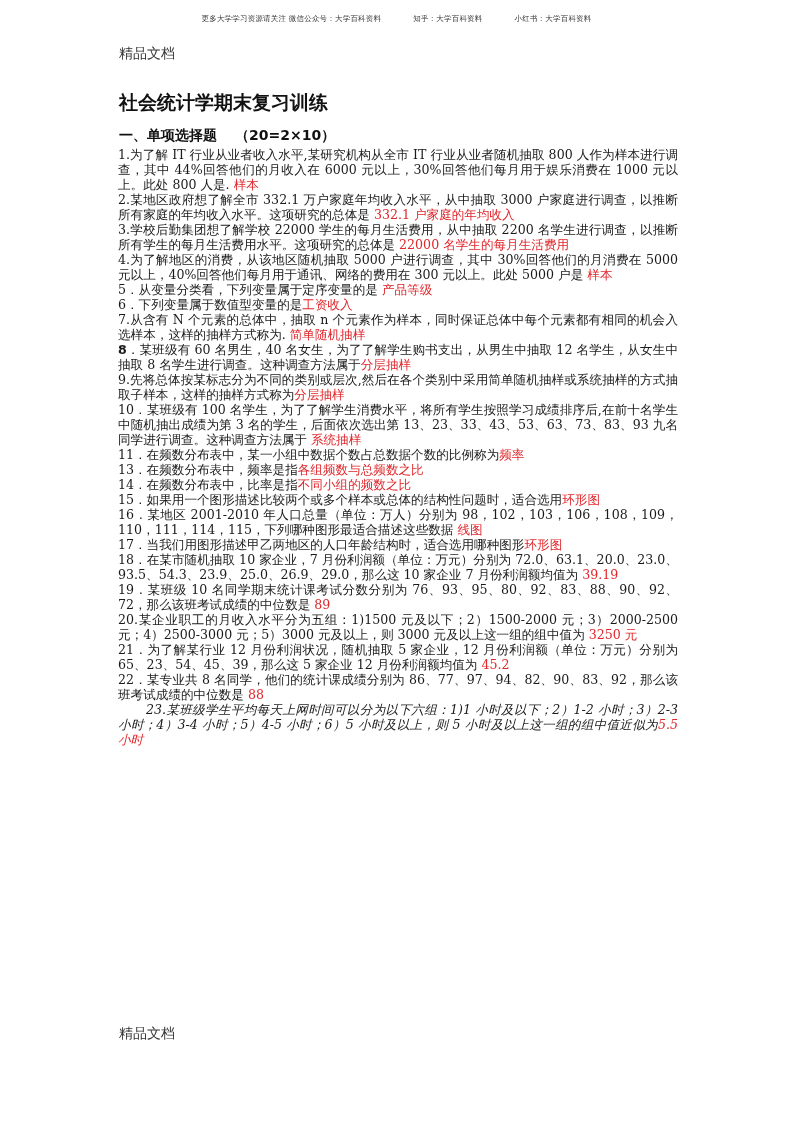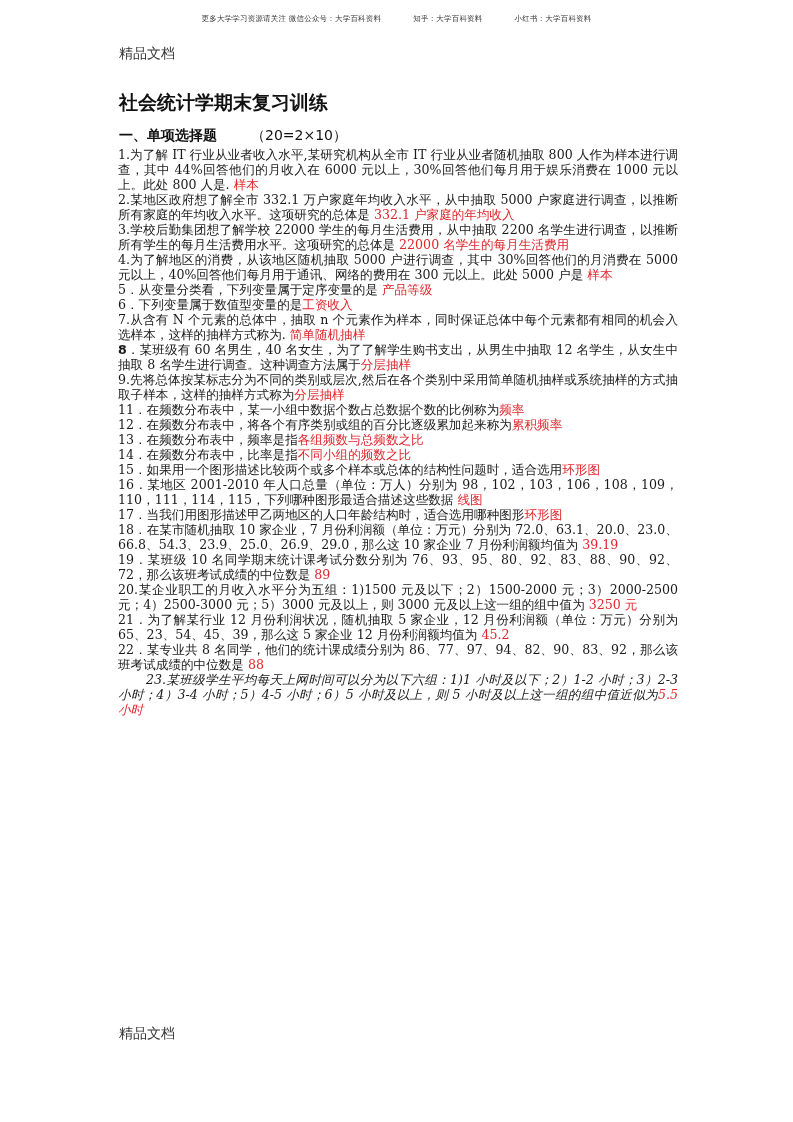--- a/index.html
+++ b/index.html
@@ -7,57 +7,57 @@
          font-family: "DejaVu Serif", "Liberation Serif", serif; color: #1a1a1a; }
   .topbar { position: absolute; top: 14px; left: 0; width: 793px; text-align: center;
             font-size: 7.5px; color: #333; letter-spacing: 0.2px; white-space: pre; }
   .topbar span { margin: 0 16px; }
   .header-label { position: absolute; top: 45px; left: 119px; font-size: 14px; color: #333; }
   .footer-label { position: absolute; top: 1025px; left: 119px; font-size: 14px; color: #333; }
   .title { position: absolute; top: 90px; left: 119px; font-size: 19px; font-weight: bold;
            font-family: Liberation Mono, monospace; color: #111; }
   .section { position: absolute; top: 127px; left: 119px; font-size: 14px; font-weight: bold;
              font-family: "DejaVu Sans", "Liberation Sans", sans-serif; color: #111; }
-  .section .score { margin-left: 34px; font-weight: normal; }
+  .section .score { margin-left: 18px; font-weight: bold; }
   .body { position: absolute; top: 147px; left: 118px; width: 560px; font-size: 12.6px;
           line-height: 15px; text-align: justify; }
   .q { margin: 0; }
   .q.indent { text-indent: 28px; font-style: italic; }
   .ans { color: #e0262b; }
   .qnum-bold { font-weight: bold; font-family: "DejaVu Sans", "Liberation Sans", sans-serif; }
 </style>
 </head>
 <body>
 
 <div class="topbar"><span>更多大学学习资源请关注 微信公众号：大学百科资料</span><span>知乎：大学百科资料</span><span>小红书：大学百科资料</span></div>
 
 <div class="header-label">精品文档</div>
 
 <div class="title">社会统计学期末复习训练</div>
 
 <div class="section"><span>一、单项选择题</span><span class="score">（20=2×10）</span></div>
 
 <div class="body">
   <p class="q"><span>1.为了解 IT 行业从业者收入水平,某研究机构从全市 IT 行业从业者随机抽取 800 人作为样本进行调查，其中 44%回答他们的月收入在 6000 元以上，30%回答他们每月用于娱乐消费在 1000 元以上。此处 800 人是. </span><span class="ans">样本</span></p>
-  <p class="q"><span>2.某地区政府想了解全市 332.1 万户家庭年均收入水平，从中抽取 5000 户家庭进行调查，以推断所有家庭的年均收入水平。这项研究的总体是 </span><span class="ans">332.1 户家庭的年均收入</span></p>
+  <p class="q"><span>2.某地区政府想了解全市 332.1 万户家庭年均收入水平，从中抽取 3000 户家庭进行调查，以推断所有家庭的年均收入水平。这项研究的总体是 </span><span class="ans">332.1 户家庭的年均收入</span></p>
   <p class="q"><span>3.学校后勤集团想了解学校 22000 学生的每月生活费用，从中抽取 2200 名学生进行调查，以推断所有学生的每月生活费用水平。这项研究的总体是 </span><span class="ans">22000 名学生的每月生活费用</span></p>
   <p class="q"><span>4.为了解地区的消费，从该地区随机抽取 5000 户进行调查，其中 30%回答他们的月消费在 5000 元以上，40%回答他们每月用于通讯、网络的费用在 300 元以上。此处 5000 户是 </span><span class="ans">样本</span></p>
   <p class="q"><span>5．从变量分类看，下列变量属于定序变量的是 </span><span class="ans">产品等级</span></p>
   <p class="q"><span>6．下列变量属于数值型变量的是</span><span class="ans">工资收入</span></p>
   <p class="q"><span>7.从含有 N 个元素的总体中，抽取 n 个元素作为样本，同时保证总体中每个元素都有相同的机会入选样本，这样的抽样方式称为. </span><span class="ans">简单随机抽样</span></p>
   <p class="q"><span class="qnum-bold">8</span><span>．某班级有 60 名男生，40 名女生，为了了解学生购书支出，从男生中抽取 12 名学生，从女生中抽取 8 名学生进行调查。这种调查方法属于</span><span class="ans">分层抽样</span></p>
   <p class="q"><span>9.先将总体按某标志分为不同的类别或层次,然后在各个类别中采用简单随机抽样或系统抽样的方式抽取子样本，这样的抽样方式称为</span><span class="ans">分层抽样</span></p>
+  <p class="q"><span>10．某班级有 100 名学生，为了了解学生消费水平，将所有学生按照学习成绩排序后,在前十名学生中随机抽出成绩为第 3 名的学生，后面依次选出第 13、23、33、43、53、63、73、83、93 九名同学进行调查。这种调查方法属于 </span><span class="ans">系统抽样</span></p>
   <p class="q"><span>11．在频数分布表中，某一小组中数据个数占总数据个数的比例称为</span><span class="ans">频率</span></p>
-  <p class="q"><span>12．在频数分布表中，将各个有序类别或组的百分比逐级累加起来称为</span><span class="ans">累积频率</span></p>
   <p class="q"><span>13．在频数分布表中，频率是指</span><span class="ans">各组频数与总频数之比</span></p>
   <p class="q"><span>14．在频数分布表中，比率是指</span><span class="ans">不同小组的频数之比</span></p>
   <p class="q"><span>15．如果用一个图形描述比较两个或多个样本或总体的结构性问题时，适合选用</span><span class="ans">环形图</span></p>
   <p class="q"><span>16．某地区 2001-2010 年人口总量（单位：万人）分别为 98，102，103，106，108，109，110，111，114，115，下列哪种图形最适合描述这些数据 </span><span class="ans">线图</span></p>
   <p class="q"><span>17．当我们用图形描述甲乙两地区的人口年龄结构时，适合选用哪种图形</span><span class="ans">环形图</span></p>
-  <p class="q"><span>18．在某市随机抽取 10 家企业，7 月份利润额（单位：万元）分别为 72.0、63.1、20.0、23.0、66.8、54.3、23.9、25.0、26.9、29.0，那么这 10 家企业 7 月份利润额均值为 </span><span class="ans">39.19</span></p>
+  <p class="q"><span>18．在某市随机抽取 10 家企业，7 月份利润额（单位：万元）分别为 72.0、63.1、20.0、23.0、93.5、54.3、23.9、25.0、26.9、29.0，那么这 10 家企业 7 月份利润额均值为 </span><span class="ans">39.19</span></p>
   <p class="q"><span>19．某班级 10 名同学期末统计课考试分数分别为 76、93、95、80、92、83、88、90、92、72，那么该班考试成绩的中位数是 </span><span class="ans">89</span></p>
   <p class="q"><span>20.某企业职工的月收入水平分为五组：1)1500 元及以下；2）1500-2000 元；3）2000-2500 元；4）2500-3000 元；5）3000 元及以上，则 3000 元及以上这一组的组中值为 </span><span class="ans">3250 元</span></p>
   <p class="q"><span>21．为了解某行业 12 月份利润状况，随机抽取 5 家企业，12 月份利润额（单位：万元）分别为 65、23、54、45、39，那么这 5 家企业 12 月份利润额均值为 </span><span class="ans">45.2</span></p>
   <p class="q"><span>22．某专业共 8 名同学，他们的统计课成绩分别为 86、77、97、94、82、90、83、92，那么该班考试成绩的中位数是 </span><span class="ans">88</span></p>
   <p class="q indent"><span>23.某班级学生平均每天上网时间可以分为以下六组：1)1 小时及以下；2）1-2 小时；3）2-3 小时；4）3-4 小时；5）4-5 小时；6）5 小时及以上，则 5 小时及以上这一组的组中值近似为</span><span class="ans">5.5 小时</span></p>
 </div>
 
 <div class="footer-label">精品文档</div>
 
 </body></html>

